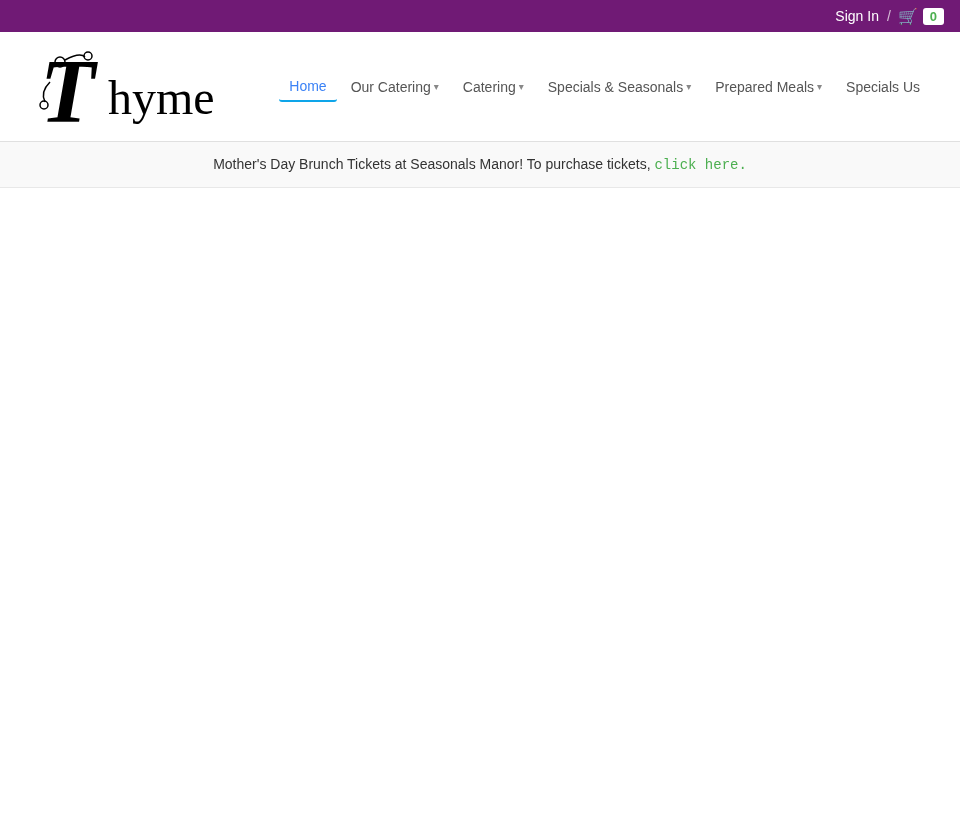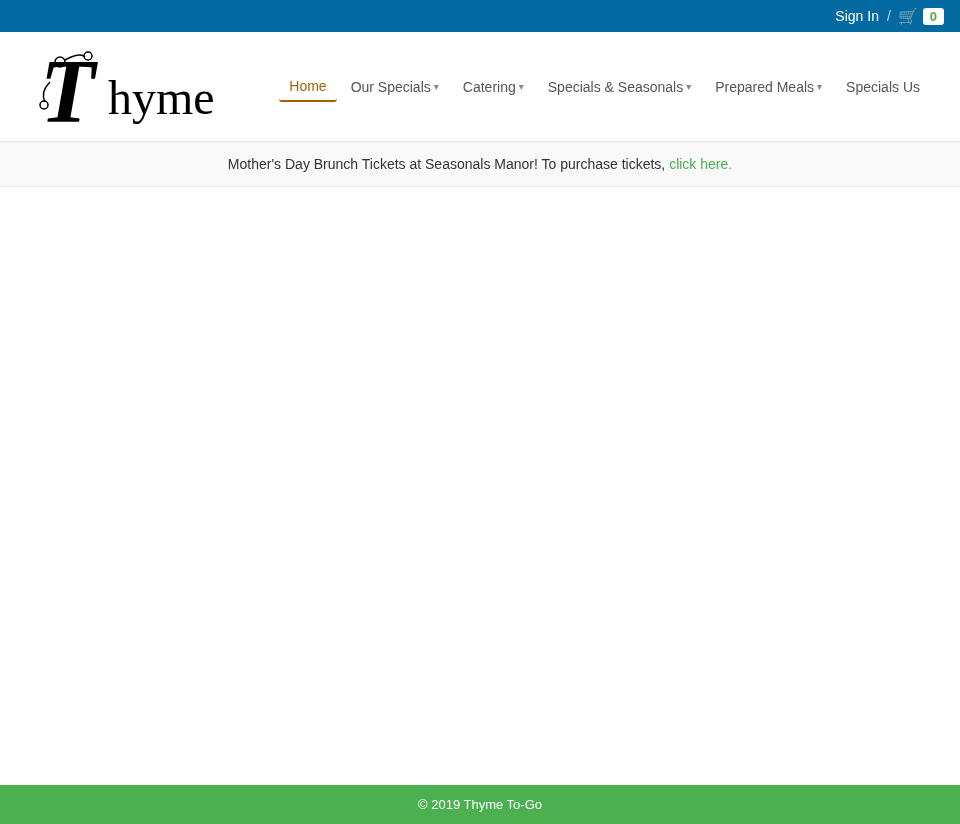--- a/index.html
+++ b/index.html
@@ -1,20 +1,20 @@
 <!DOCTYPE html>
 <html><head>
   <meta charset="utf-8">
   <style>
     * { margin: 0; padding: 0; box-sizing: border-box; }
     body { font-family: Arial, sans-serif; background: #f5f5f5; width: 960px; min-height: 824px; overflow-x: hidden; }
 
     
     .top-bar {
-      background: #0369a1;
+      background: #701a75;
       height: 32px;
       display: flex;
       align-items: center;
       justify-content: flex-end;
       padding-right: 16px;
     }
     .top-bar-right {
       display: flex;
       align-items: center;
       gap: 8px;
@@ -66,38 +66,39 @@
       padding: 6px 10px;
       font-size: 14px;
       color: #555;
       cursor: pointer;
       border-radius: 3px;
       display: flex;
       align-items: center;
       gap: 3px;
       white-space: nowrap;
     }
-    .nav-item.active { color: #a16207; border-bottom: 2px solid #a16207; }
+    .nav-item.active { color: #3b82f6; border-bottom: 2px solid #0ea5e9; }
     .nav-item .caret {
       font-size: 10px;
       color: #888;
     }
 
     
     .announcement {
       background: #f9f9f9;
       border-bottom: 1px solid #e8e8e8;
       text-align: center;
       padding: 14px;
       font-size: 14px;
       color: #333;
     }
     .announcement a {
       color: #4caf50;
       text-decoration: none;
+      font-family: Liberation Mono, monospace;
     }
 
     
     .main-grid {
       display: grid;
       grid-template-columns: 1fr 1fr;
       grid-template-rows: auto auto;
       gap: 0;
       padding: 20px 60px;
       gap: 10px;
@@ -236,21 +237,21 @@
         <path d="M20 40 Q10 50 15 60" fill="none" stroke="black" stroke-width="1.5"></path>
         <circle cx="14" cy="63" r="4" fill="none" stroke="black" stroke-width="1.5"></circle>
 
         <text x="78" y="72" font-size="48" font-family="Georgia, serif" fill="black">hyme</text>
       </svg>
     </div>
 
     <nav>
       <div class="nav-item active">Home</div>
       <div class="nav-item">
-        <span>Our Specials</span>
+        <span>Our Catering</span>
         <span class="caret">▾</span>
       </div>
       <div class="nav-item">
         <span>Catering</span>
         <span class="caret">▾</span>
       </div>
       <div class="nav-item">
         <span>Specials &amp; Seasonals</span>
         <span class="caret">▾</span>
       </div>
@@ -297,17 +298,14 @@
         <div class="food-sim willistead-img"></div>
         <div class="grid-item-label">
           <span style="white-space: pre-line; text-align:center;">WILLISTEAD
 MANOR</span>
         </div>
       </div>
 
     </div>
   </div>
 
-  <footer>
-    <span>© 2019 Thyme To-Go</span>
-  </footer>
 
 </div>
 
 </body></html>

